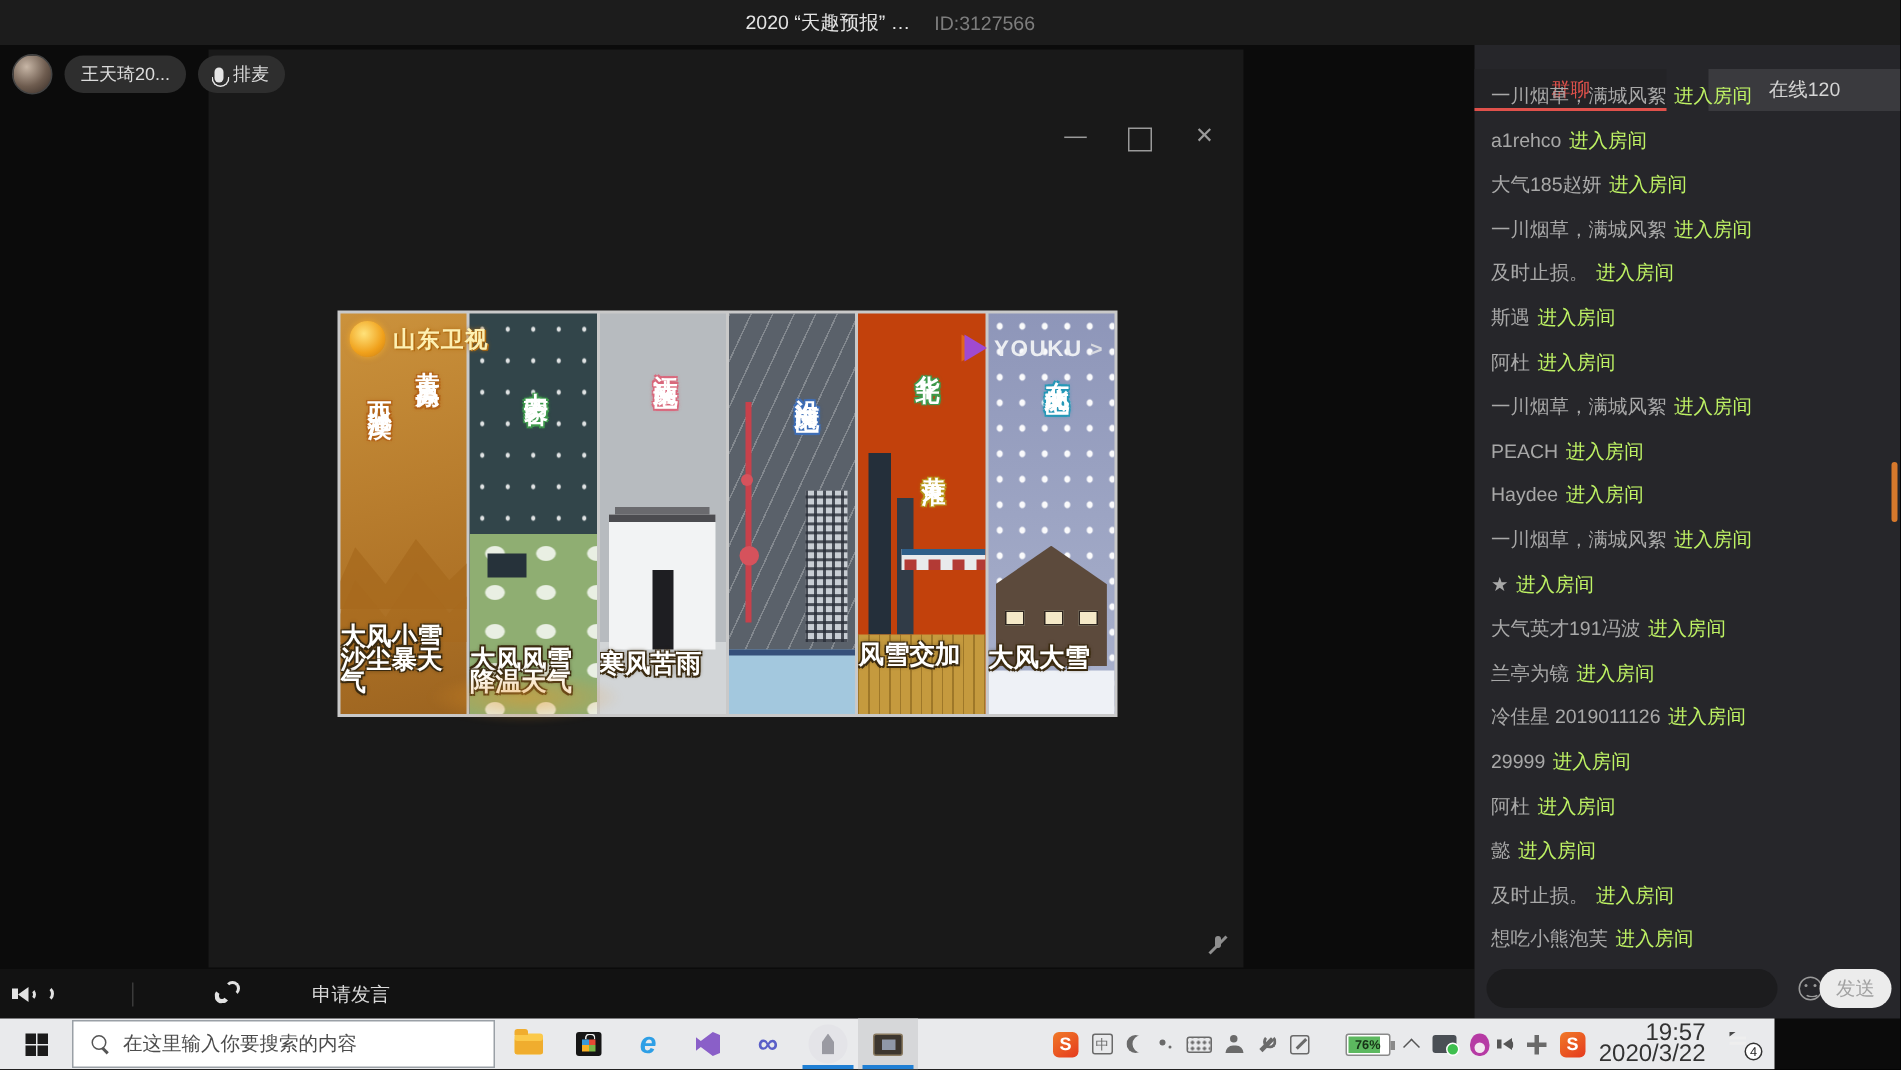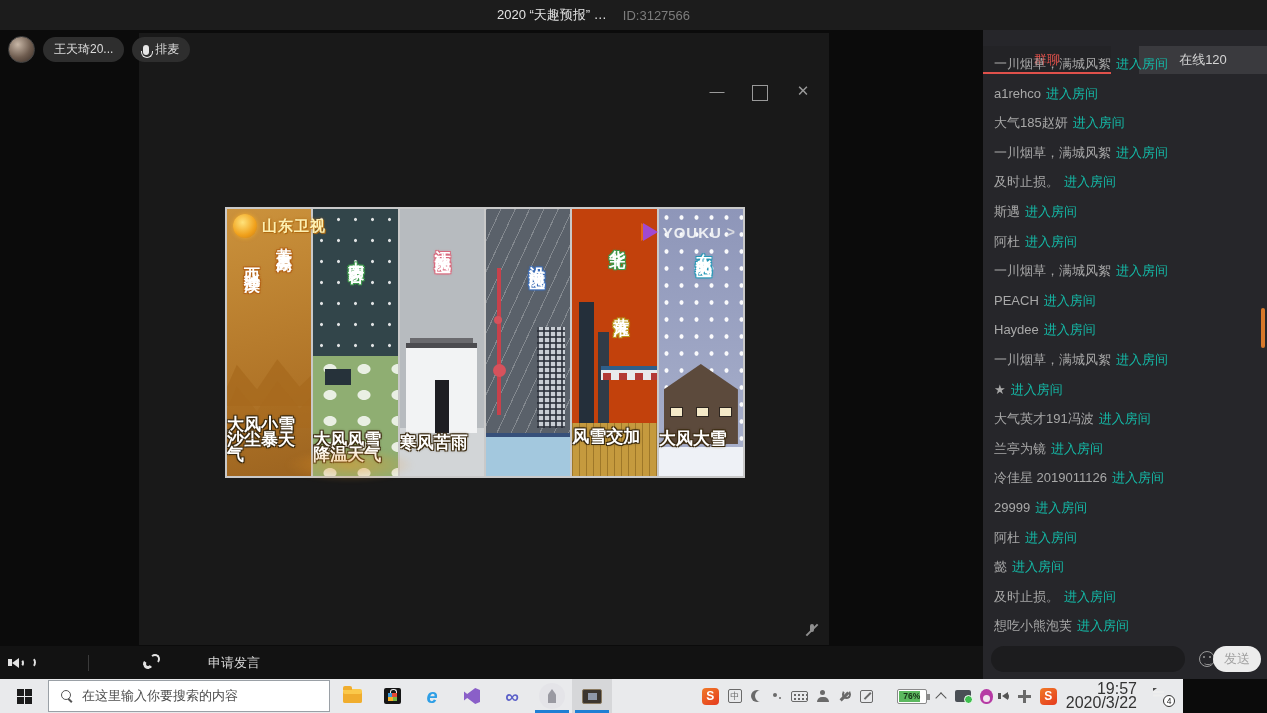--- a/index.html
+++ b/index.html
@@ -103,21 +103,21 @@
   .chatpanel { position:absolute; left:983px; top:30px; width:284px; height:649px; background:#26262a; }
   .tabs { position:absolute; left:0; top:16px; width:100%; height:28px; display:flex;gap:28px; }
   .tab { flex:1 1 0; display:flex; align-items:center; justify-content:center; font-size:13px; position:relative; cursor:default; }
   .tab-active { background:#232326; color:#e0514b; }
   .tab-active::after { content:""; position:absolute; left:0; right:0; bottom:0; height:2px; background:#e0514b; }
   .tab-idle { background:#3a3a3e; color:#d4d4d4; }
   .chatlist { position:absolute; left:0; top:28px; right:0; bottom:38px; overflow:hidden; }
   .msgs { position:absolute; left:11px; right:16px; top:-9px; }
   .msg { height:29.6px; line-height:29.6px; font-size:13px; white-space:nowrap; overflow:hidden; }
   .msg .u { color:#a8a8a8; }
-  .msg .a { color:#14b8a6; margin-left:5px;text-align:center; }
+  .msg .a { color:#bef264; margin-left:5px;text-align:center; }
   .scroll-thumb { position:absolute; right:2px; top:278px; width:4px; height:40px; border-radius:2px; background:#d7792c; }
   .chatinput { position:absolute; left:0; right:0; bottom:4px; height:32px; }
   .msgbox { position:absolute; left:8px; top:3px; width:194px; height:26px; border-radius:13px; background:#1c1c1e; border:none; color:#ddd; padding:0 10px; font-size:13px; outline:none; }
   .emoji { position:absolute; right:52px; top:8px; width:16px; height:16px; border:1.5px solid #9a9a9a; border-radius:50%; }
   .emoji::before { content:""; position:absolute; left:3px; top:4px; width:2px; height:2px; background:#9a9a9a; border-radius:50%; box-shadow:6px 0 0 #9a9a9a; }
   .emoji::after { content:""; position:absolute; left:3px; top:7px; width:8px; height:4px; border:1.5px solid transparent; border-bottom:1.5px solid #9a9a9a; border-radius:50%; }
   .sendbtn { position:absolute; right:6px; top:3px; width:48px; height:26px; border-radius:13px; background:#ececec; color:#a2a2a2; font-size:13px; display:flex; align-items:center; justify-content:center; cursor:default; }
 
   
   .taskbar { position:absolute; left:0; top:679px; width:1183px; height:34px; background:#e9eaec; display:flex; align-items:center; }

